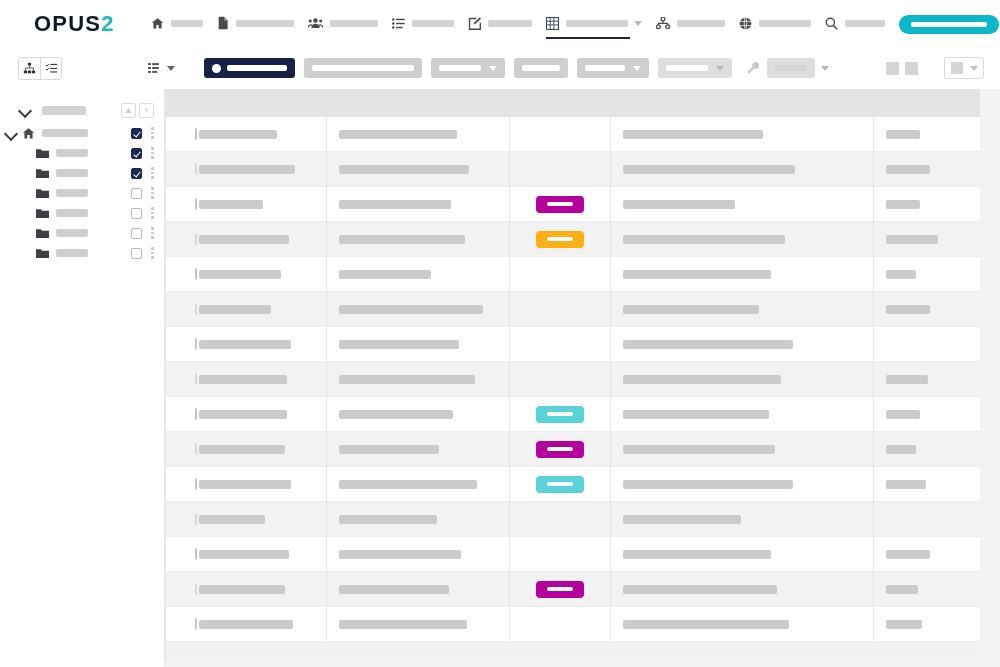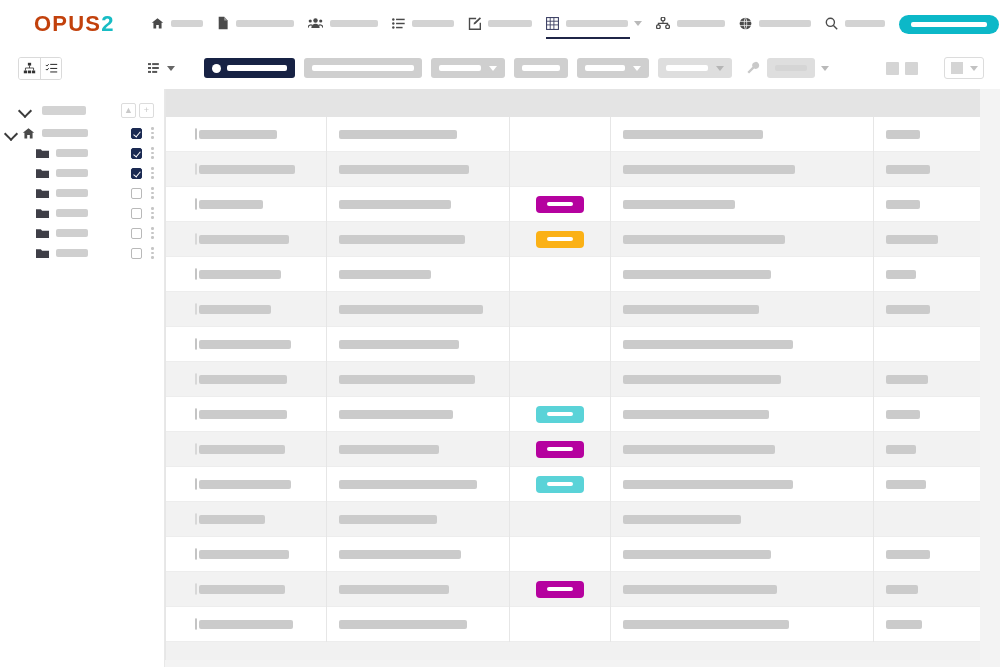--- a/index.html
+++ b/index.html
@@ -19,21 +19,21 @@
     padding: 0 18px 0 34px;
     position: relative;
   }
   .logo {
     font-size: 22px;
     font-weight: bold;
     letter-spacing: 1.2px;
     white-space: nowrap;
     user-select: none;
   }
-  .logo .logo-opus { color: #c2410c; }
+  .logo .logo-opus { color: #0f172a; }
   .logo .logo-two  { color: #17bcc4; }
 
   .nav { display: flex; align-items: center; margin-left: 36px; }
   .nav-item {
     display: flex; align-items: center;
     margin-right: 14px;
     position: relative;
     padding-bottom: 2px;
   }
   .nav-item .ico { margin-right: 7px; display: flex; align-items: center; }

